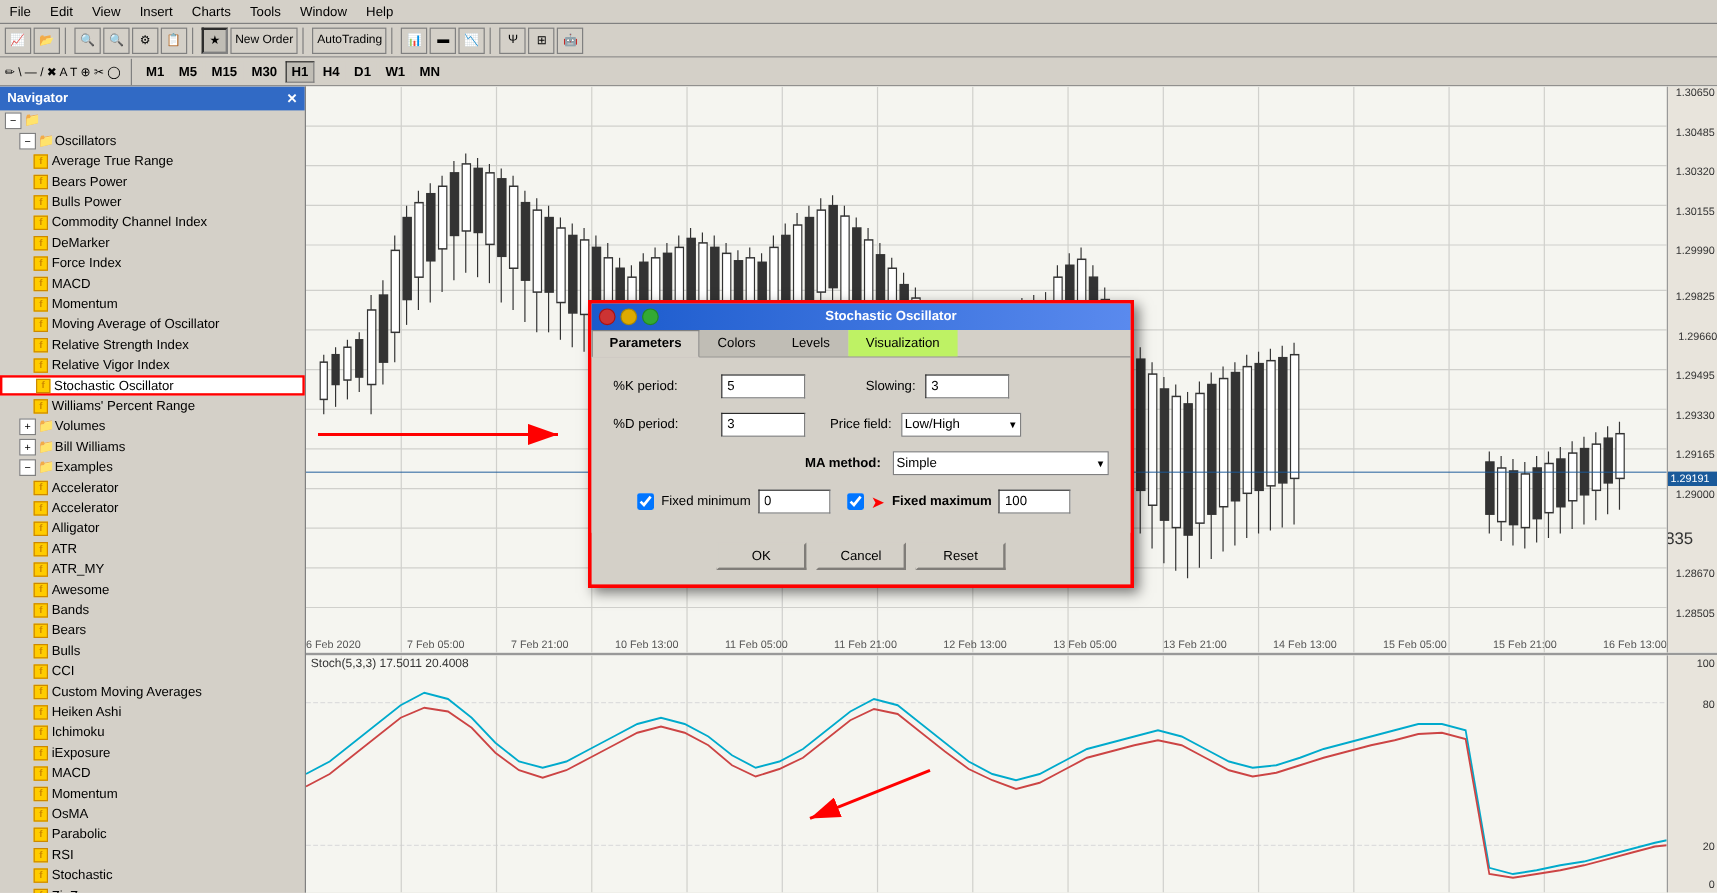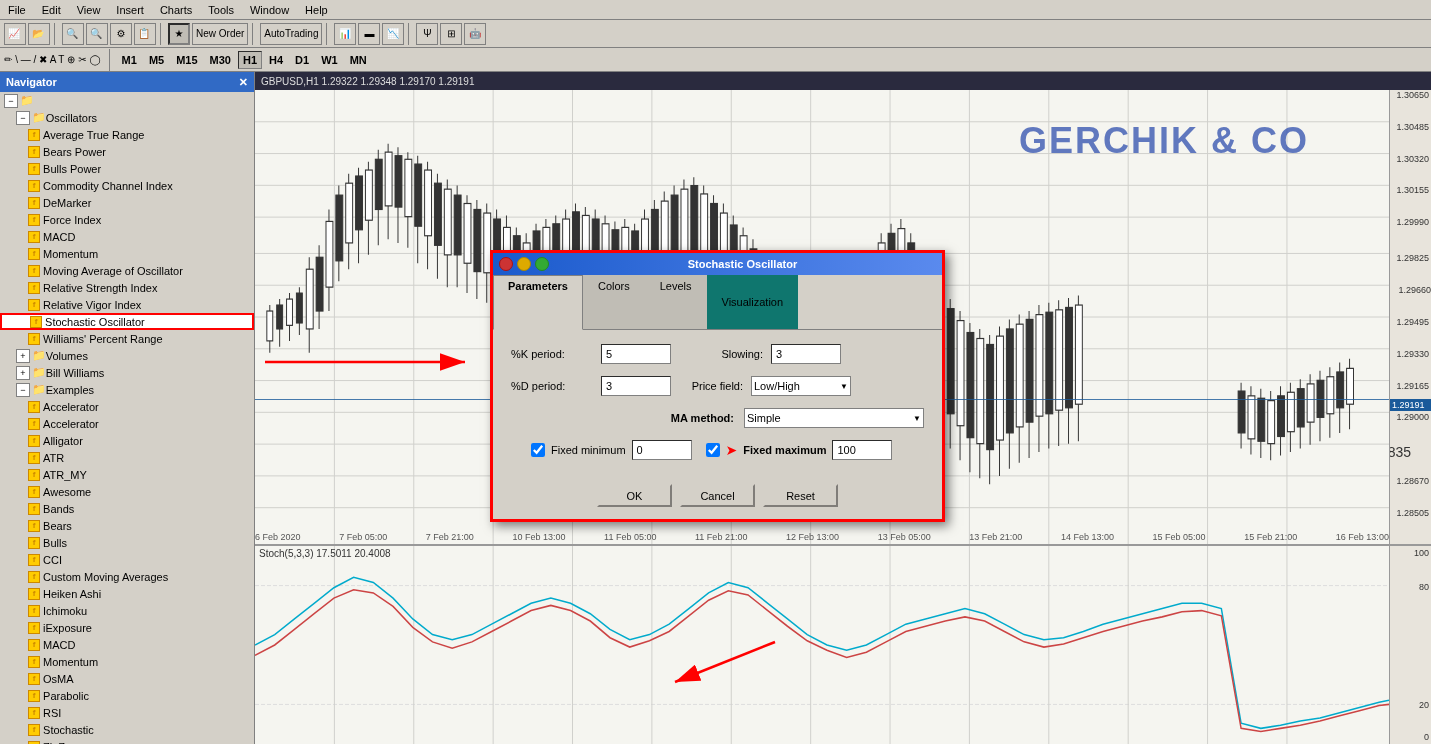--- a/index.html
+++ b/index.html
@@ -276,23 +276,20 @@
       <div class="tree-item tree-indent2">
         <span class="indicator-icon">f</span>&nbsp;
         <span>ZigZag</span>
       </div>
 
     </div>
   </div>
 
   <div class="chart-area" style="position:relative;background:#f5f5f0;display:flex;flex-direction:column;">
 
-    <div style="height:18px;background:#2a2a3e;color:#ddd;font-size:10px;display:flex;align-items:center;padding:0 6px;">
-      <span>GBPUSD,H1  1.29322  1.29348  1.29170  1.29191</span>
-    </div>
 
     <div style="flex:1;display:flex;flex-direction:column;position:relative;">
 
       <div style="flex:1;position:relative;overflow:hidden;">
 
         <div style="position:absolute;top:0;left:0;right:42px;bottom:0;background:#f5f5f0;">
 
           <svg width="100%" height="100%" style="position:absolute;top:0;left:0;">
 
             <line x1="7%" y1="0" x2="7%" y2="100%" stroke="#d0d0cc" stroke-width="1"></line>
@@ -533,21 +530,20 @@
               <rect x="1077" y="243" width="7" height="31" fill="#333" stroke="#333"></rect>
               <line x1="1090" y1="232" x2="1090" y2="291" stroke="#333" stroke-width="1"></line>
               <rect x="1087" y="240" width="7" height="31" fill="white" stroke="#333"></rect>
               <line x1="1100" y1="228" x2="1100" y2="287" stroke="#333" stroke-width="1"></line>
               <rect x="1097" y="236" width="7" height="30" fill="#333" stroke="#333"></rect>
               <line x1="1110" y1="225" x2="1110" y2="284" stroke="#333" stroke-width="1"></line>
               <rect x="1107" y="233" width="7" height="30" fill="white" stroke="#333"></rect>
             </g>
           </svg>
 
-          <div class="watermark">GERCHIK &amp; CO</div>
 
           <div style="position:absolute;top:68%;left:0;right:0;height:1px;background:#1a5a9a;opacity:0.8;pointer-events:none;"></div>
 
           <div style="position:absolute;bottom:2px;left:0;right:0;display:flex;justify-content:space-between;font-size:9px;color:#555;">
             <span>6 Feb 2020</span>
             <span>7 Feb 05:00</span>
             <span>7 Feb 21:00</span>
             <span>10 Feb 13:00</span>
             <span>11 Feb 05:00</span>
             <span>11 Feb 21:00</span>
@@ -648,21 +644,21 @@
         <div style="width:14px;height:14px;border-radius:50%;background:#33aa33;border:1px solid #228822;cursor:pointer;"></div>
       </div>
       <span>Stochastic Oscillator</span>
       <span style="font-size:12px;cursor:pointer;"></span>
     </div>
 
     <div style="display:flex;background:#d4d0c8;border-bottom:1px solid #808080;">
       <div style="padding:4px 14px;cursor:pointer;font-size:11px;border:1px solid #808080;border-bottom:1px solid #d4d0c8;background:#d4d0c8;font-weight:bold;margin-bottom:-1px;">Parameters</div>
       <div style="padding:4px 14px;cursor:pointer;font-size:11px;border:1px solid transparent;background:#c0bdb5;">Colors</div>
       <div style="padding:4px 14px;cursor:pointer;font-size:11px;border:1px solid transparent;background:#c0bdb5;">Levels</div>
-      <div style="padding:20px 14px;cursor:pointer;font-size:11px;border:1px solid transparent;background:#0f766e;">Visualization</div>
+      <div style="padding:4px 14px;cursor:pointer;font-size:11px;border:1px solid transparent;background:#bef264;">Visualization</div>
     </div>
 
     <div style="padding:14px 18px 8px;background:#d4d0c8;">
 
       <div style="display:flex;align-items:center;margin-bottom:12px;">
         <label style="width:90px;font-size:11px;">%K period:</label>
         <input type="text" style="width: 70px; height: 20px; border: 1px inset rgb(128, 128, 128); background: white; font-size: 11px; padding: 1px 4px;" value="5">
         <span style="width:100px;text-align:right;font-size:11px;padding-right:8px;">Slowing:</span>
         <input type="text" style="width: 70px; height: 20px; border: 1px inset rgb(128, 128, 128); background: white; font-size: 11px; padding: 1px 4px;" value="3">
       </div>

